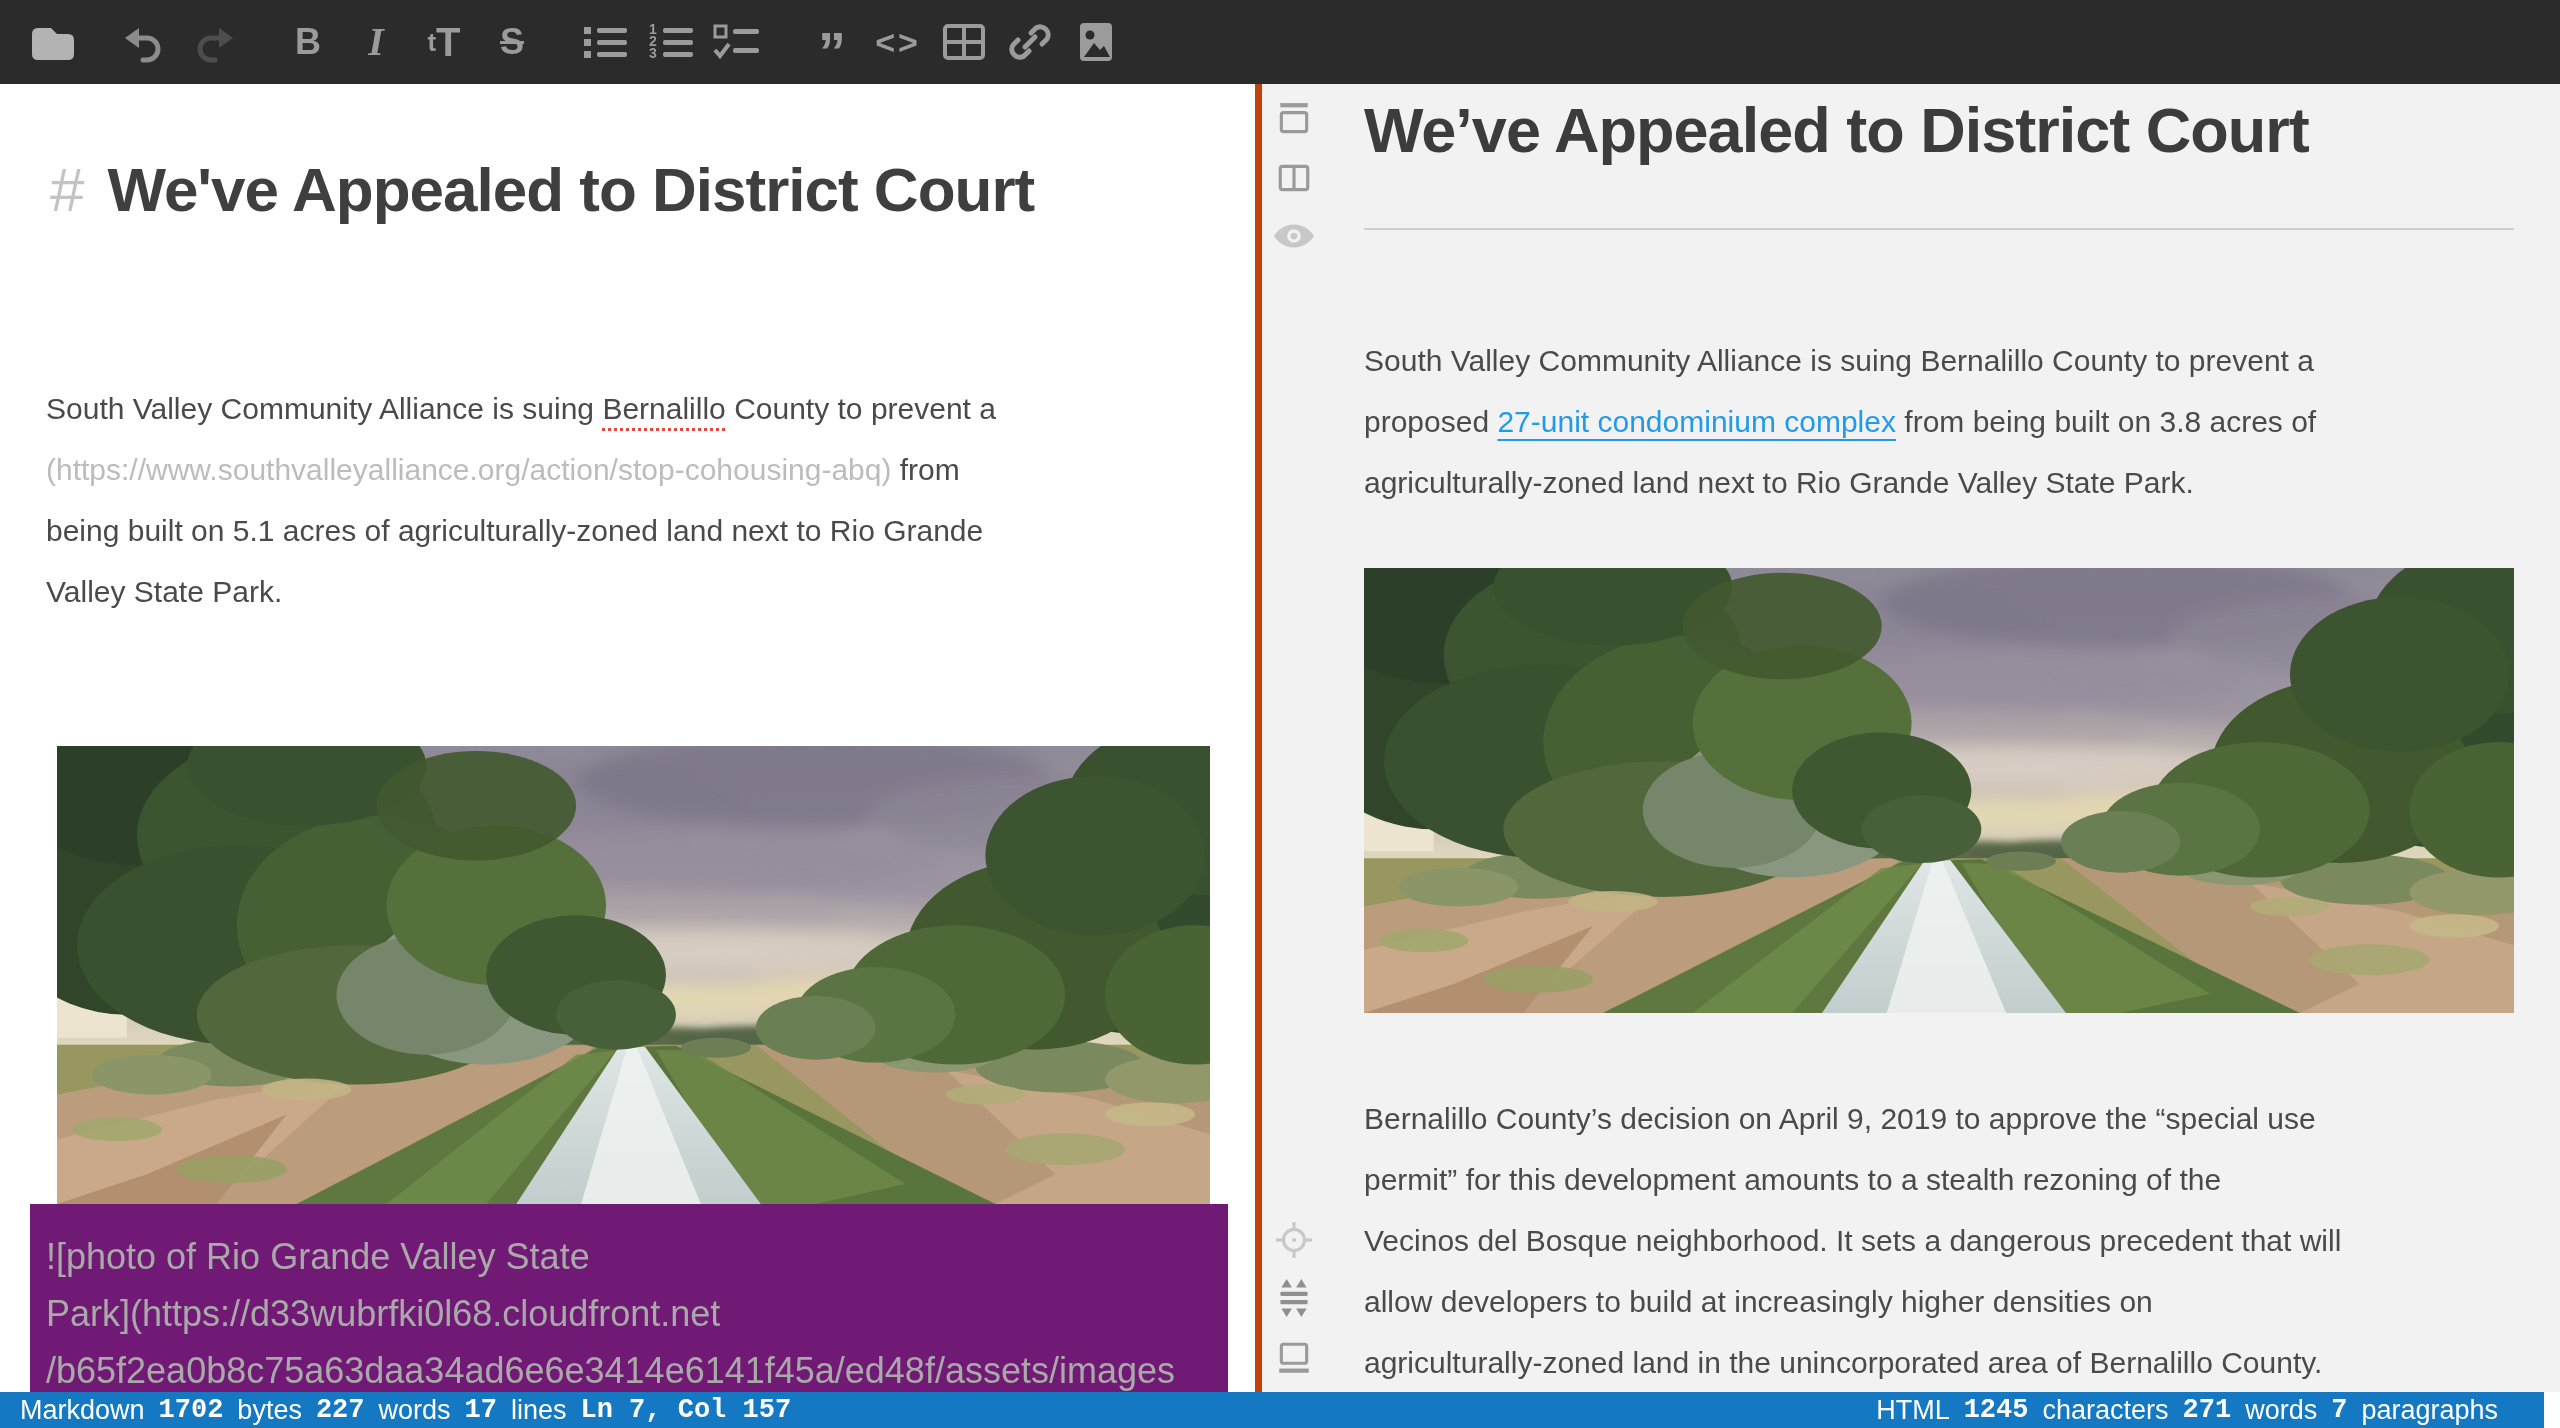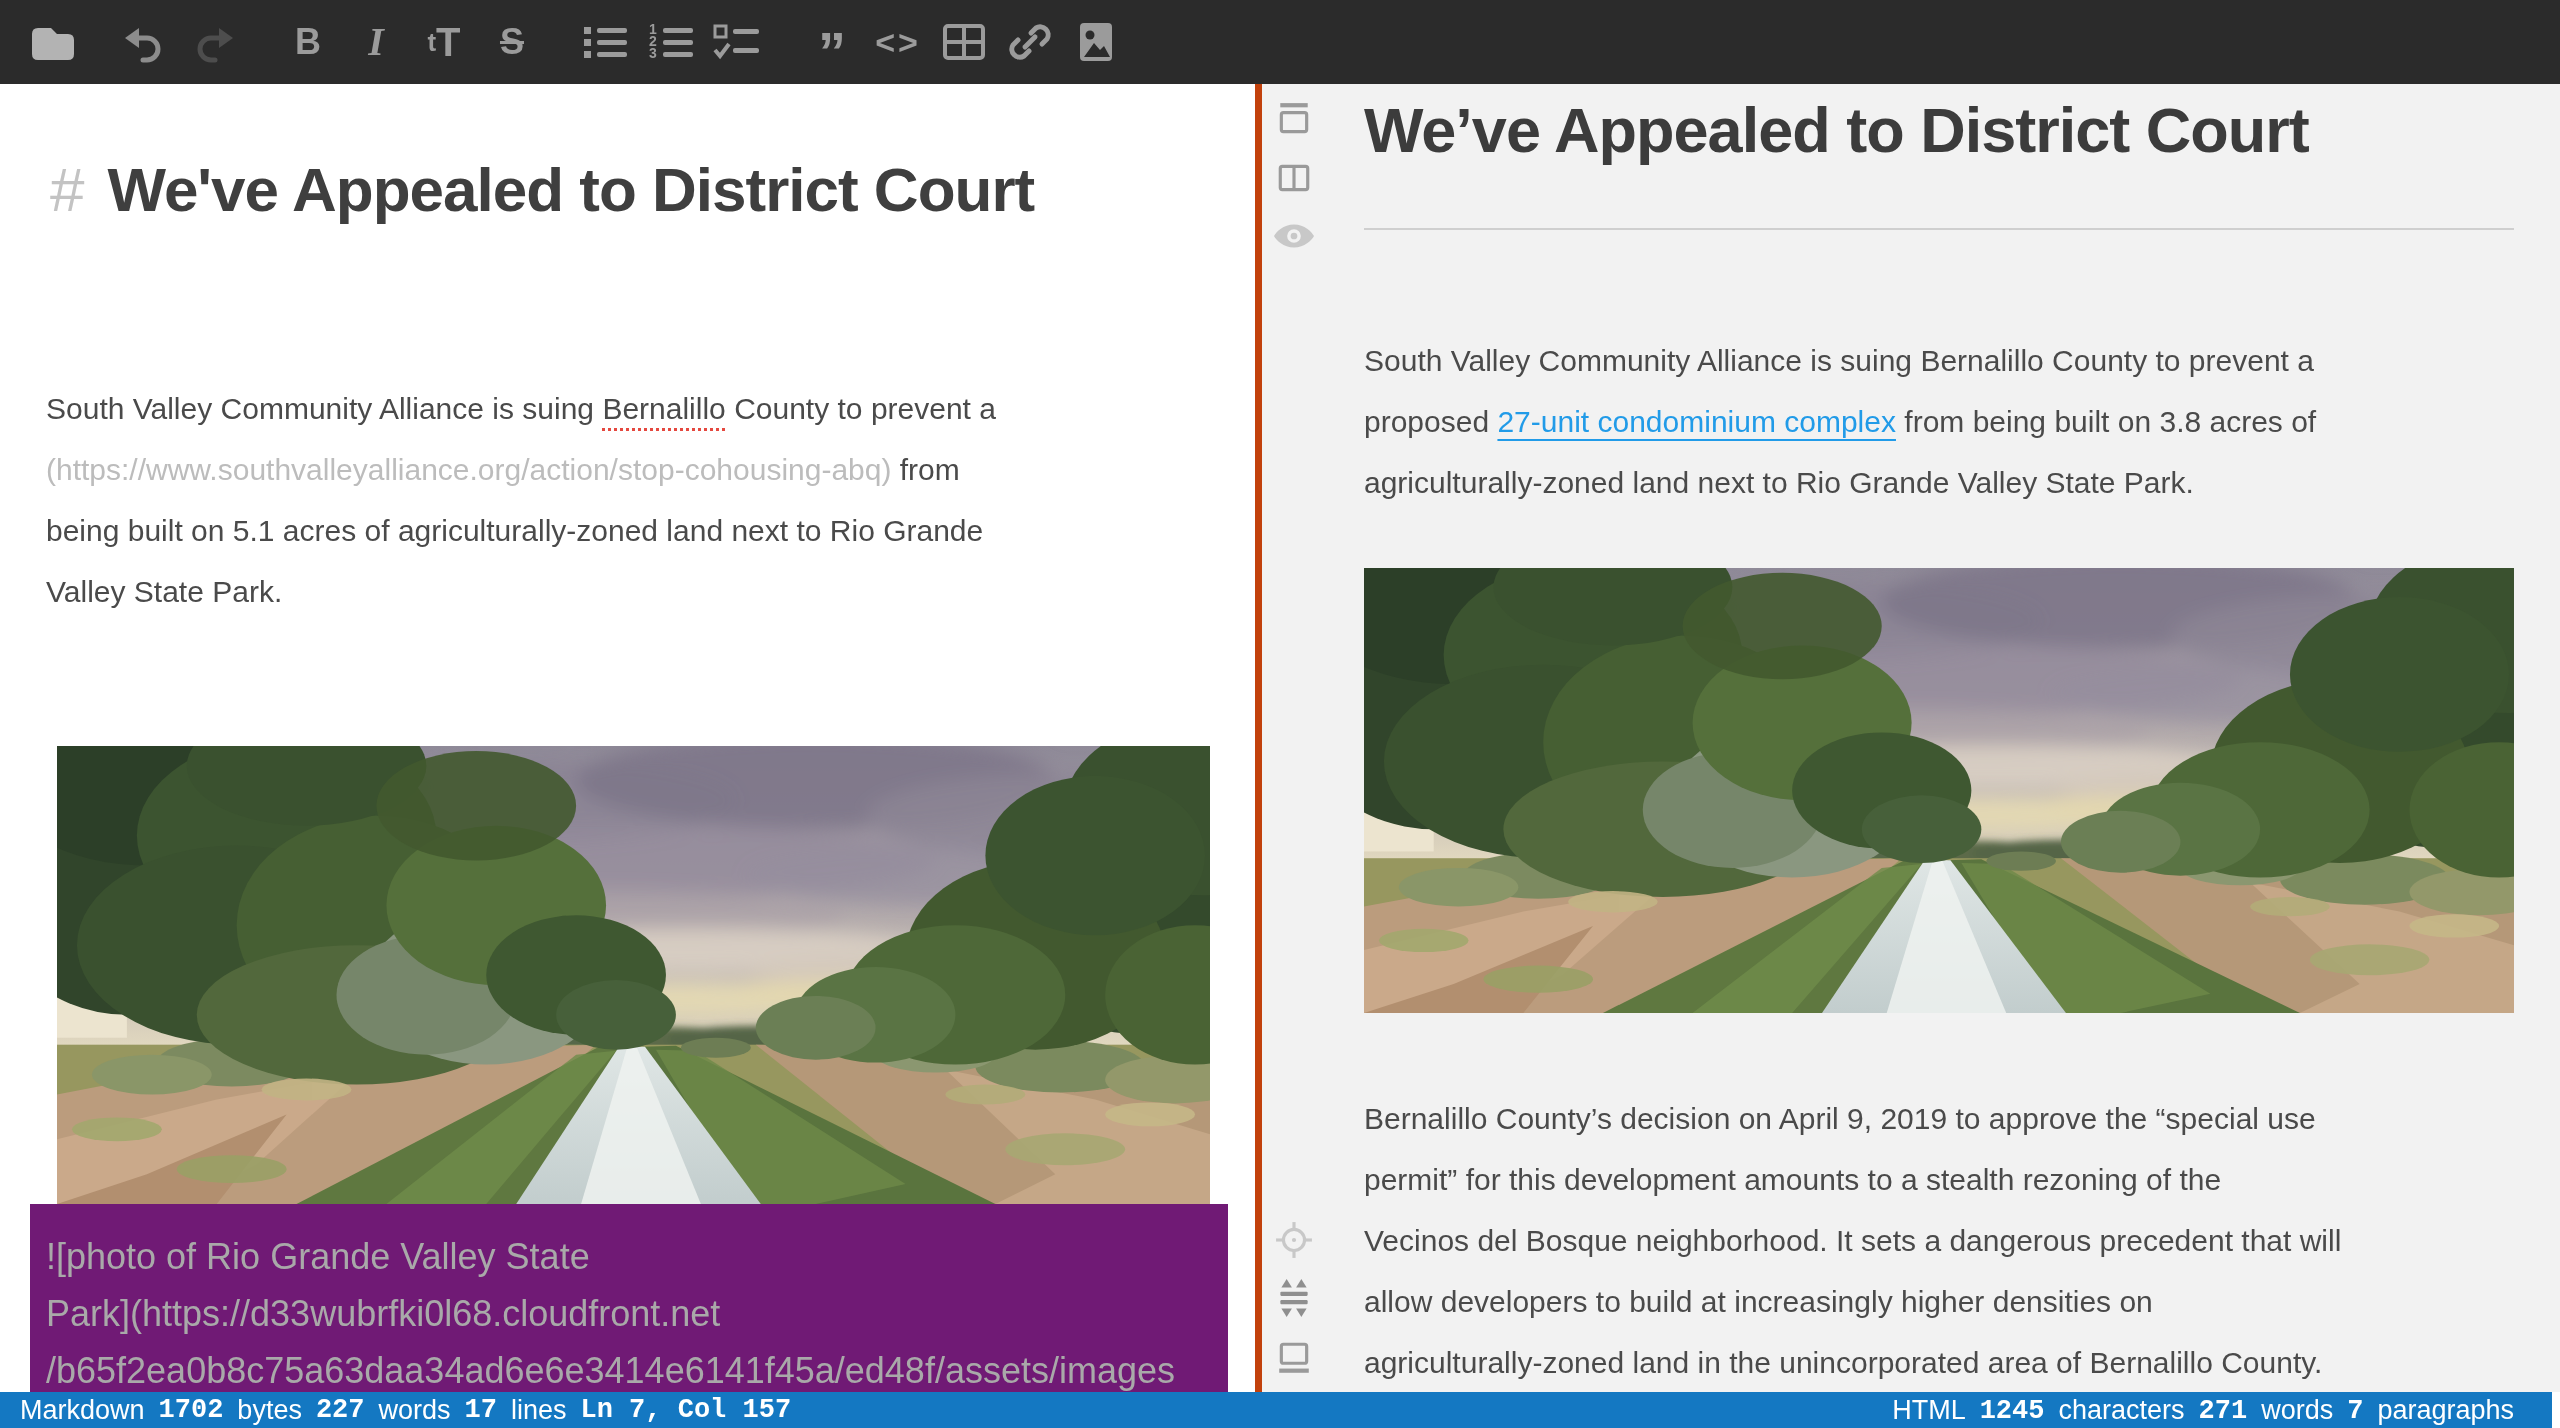--- a/index.html
+++ b/index.html
@@ -56,24 +56,24 @@
   .pv-p2{top:1004px;}
   .seg-link{color:#219be8;text-decoration:underline;text-decoration-color:#219be8;
     text-decoration-thickness:2px;text-underline-offset:7px;cursor:pointer;}
   .pv-photo{position:absolute;left:102px;top:484px;}
 
   
   .gut-btn{position:absolute;left:10px;width:44px;height:44px;display:flex;align-items:center;
     justify-content:center;cursor:pointer;}
 
   
-  .sb{position:absolute;left:0;right:8px;bottom:0;height:36px;background:#1478c2;color:#fff;
+  .sb{position:absolute;left:0;right:16px;bottom:0;height:36px;background:#1478c2;color:#fff;
     font-size:27px;display:flex;align-items:center;}
   .sb-left{width:1255px;box-sizing:border-box;padding-left:20px;display:flex;align-items:center;}
-  .sb-right{flex:1;display:flex;justify-content:flex-end;align-items:flex-end;padding-right:24px;}
+  .sb-right{flex:1;display:flex;justify-content:flex-end;align-items:flex-start;padding-right:32px;}
   .sb span{margin-right:14px;white-space:nowrap;}
   .seg-b{font-weight:700;font-family:Liberation Mono, monospace;}
 </style>
 </head>
 <body>
 
 <svg width="0" height="0" style="position:absolute" aria-hidden="true">
   <defs>
     <linearGradient id="skyG" x1="0" y1="0" x2="0" y2="1">
       <stop offset="0" stop-color="#8f8a98"></stop>

